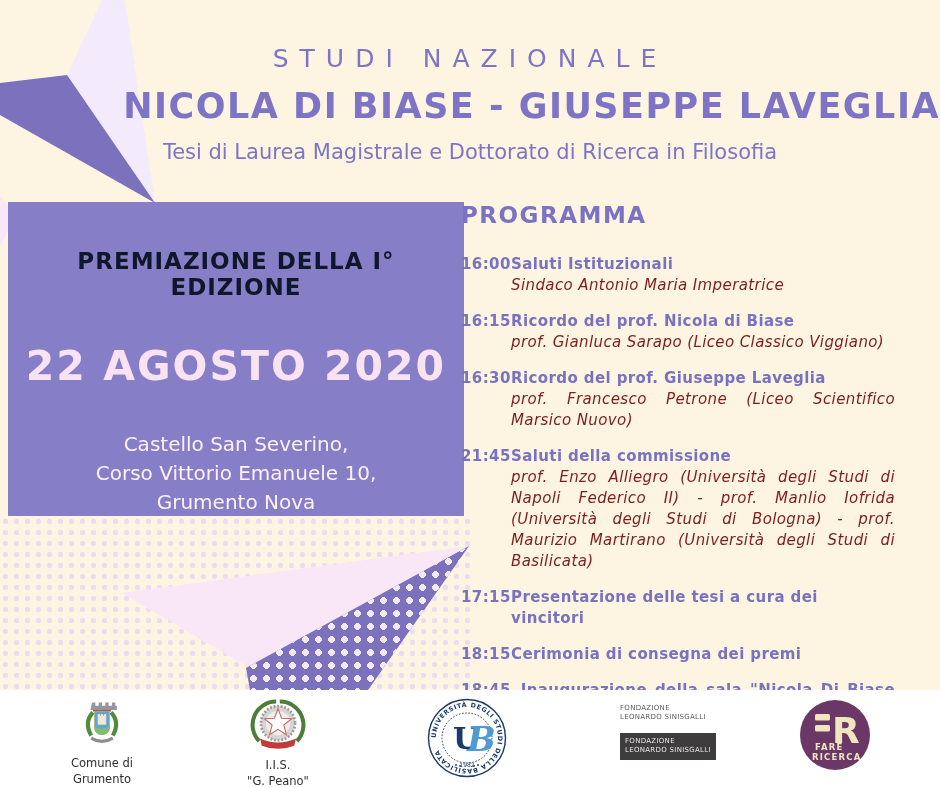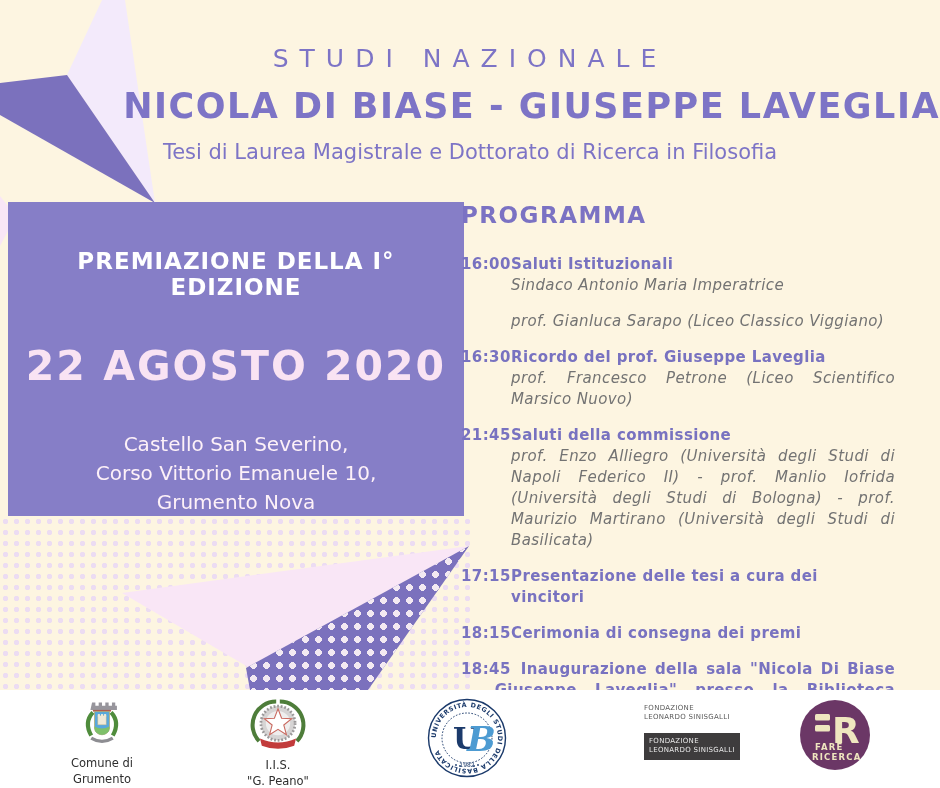--- a/index.html
+++ b/index.html
@@ -20,21 +20,21 @@
   .eyebrow{position:absolute;top:44px;left:0;width:100%;text-align:center;
     font-size:25px;letter-spacing:11px;font-weight:500;color:#7d74c6;}
   .main-title{position:absolute;top:86px;left:0;width:100%;text-align:right;
     font-size:35px;font-weight:bold;letter-spacing:1.5px;color:#7d74c6;}
   .subtitle{position:absolute;top:140px;left:0;width:100%;text-align:center;
     font-size:21px;font-weight:500;color:#7d74c6;}
   
   .event-box{position:absolute;left:8px;top:202px;width:456px;height:314px;
     background:#867ec7;text-align:center;}
   .event-heading{margin:0;padding-top:46px;font-size:23px;font-weight:bold;
-    letter-spacing:1px;color:#ffffff;}
+    letter-spacing:1px;color:#0f172a;}
   .event-date{margin:0;padding-top:42px;font-size:41px;font-weight:bold;
     letter-spacing:2px;color:#f9e3f3;}
   .event-venue{margin:0;padding-top:40px;font-size:20px;line-height:1.45;
     color:#fdf1f8;font-weight:500;}
   
   .polka-band{position:absolute;left:0;top:516px;width:470px;height:174px;
     background-color:#fdf5e1;
     background-image:radial-gradient(#ecdcf2 2.6px,transparent 2.9px);
     background-size:11px 11px;}
   .band-tri-pink{position:absolute;left:0;top:0;width:470px;height:174px;background:#f9e6f6;
@@ -43,32 +43,32 @@
     background-color:#7b71bd;
     background-image:radial-gradient(#f3e9f2 3.2px,transparent 3.5px);
     background-size:13px 13px;
     clip-path:polygon(469px 30px,246px 152px,250px 174px,368px 174px);}
   
   .program{position:absolute;left:461px;top:202px;width:434px;}
   .program-heading{font-size:23px;font-weight:bold;letter-spacing:1.5px;
     color:#7b72c3;margin:0 0 26px 0;}
   .prog-item{margin-bottom:15px;font-size:15px;line-height:21px;letter-spacing:0.4px;}
   .prog-head{display:grid;grid-template-columns:50px 1fr;font-weight:bold;color:#7872c0;}
-  .prog-details{margin:0 0 0 50px;font-style:italic;color:#737373;
+  .prog-details{margin:0 0 0 50px;font-style:italic;color:#7f1d1d;
     text-align:justify;font-weight:500;}
   .prog-item.block p{margin:0;font-weight:bold;color:#7872c0;text-align:justify;}
   .prog-item.block .time{margin-right:10px;}
   
   .footer{position:absolute;left:0;top:690px;width:940px;height:98px;background:#ffffff;}
   .logo-block{position:absolute;text-align:center;}
   .logo-caption{font-size:11.5px;color:#2e2e2e;line-height:1.35;margin-top:2px;}
   .logo-comune{left:58px;top:8px;width:88px;}
   .logo-iis{left:232px;top:8px;width:92px;}
   .logo-unibas{left:426px;top:8px;width:82px;}
-  .logo-fond{left:644px;top:14px;width:104px;text-align:left;}
+  .logo-fond{left:620px;top:14px;width:104px;text-align:left;}
   .fond-top{font-size:7px;color:#5a5a5a;line-height:1.35;letter-spacing:0.3px;}
   .fond-box{margin-top:10px;background:#3e3c3d;color:#e9e9e9;font-size:7px;
     line-height:1.35;letter-spacing:0.3px;padding:4px 5px;width:86px;}
   .logo-fr{left:799px;top:9px;width:72px;height:72px;}
 </style>
 </head>
 <body>
 
 <div class="poster">
 
@@ -99,20 +99,24 @@
     <h2 class="program-heading">PROGRAMMA</h2>
     <div>
         <div class="prog-item">
           <div class="prog-head">
             <span>16:00</span>
             <span>Saluti Istituzionali</span>
           </div>
           <p class="prog-details">Sindaco Antonio Maria Imperatrice</p>
         </div>
         <div class="prog-item">
+          <div class="prog-head">
+            <span>16:15</span>
+            <span>Ricordo del prof. Nicola di Biase</span>
+          </div>
           <p class="prog-details">prof. Gianluca Sarapo (Liceo Classico Viggiano)</p>
         </div>
         <div class="prog-item">
           <div class="prog-head">
             <span>16:30</span>
             <span>Ricordo del prof. Giuseppe Laveglia</span>
           </div>
           <p class="prog-details">prof. Francesco Petrone (Liceo Scientifico Marsico Nuovo)</p>
         </div>
         <div class="prog-item">

